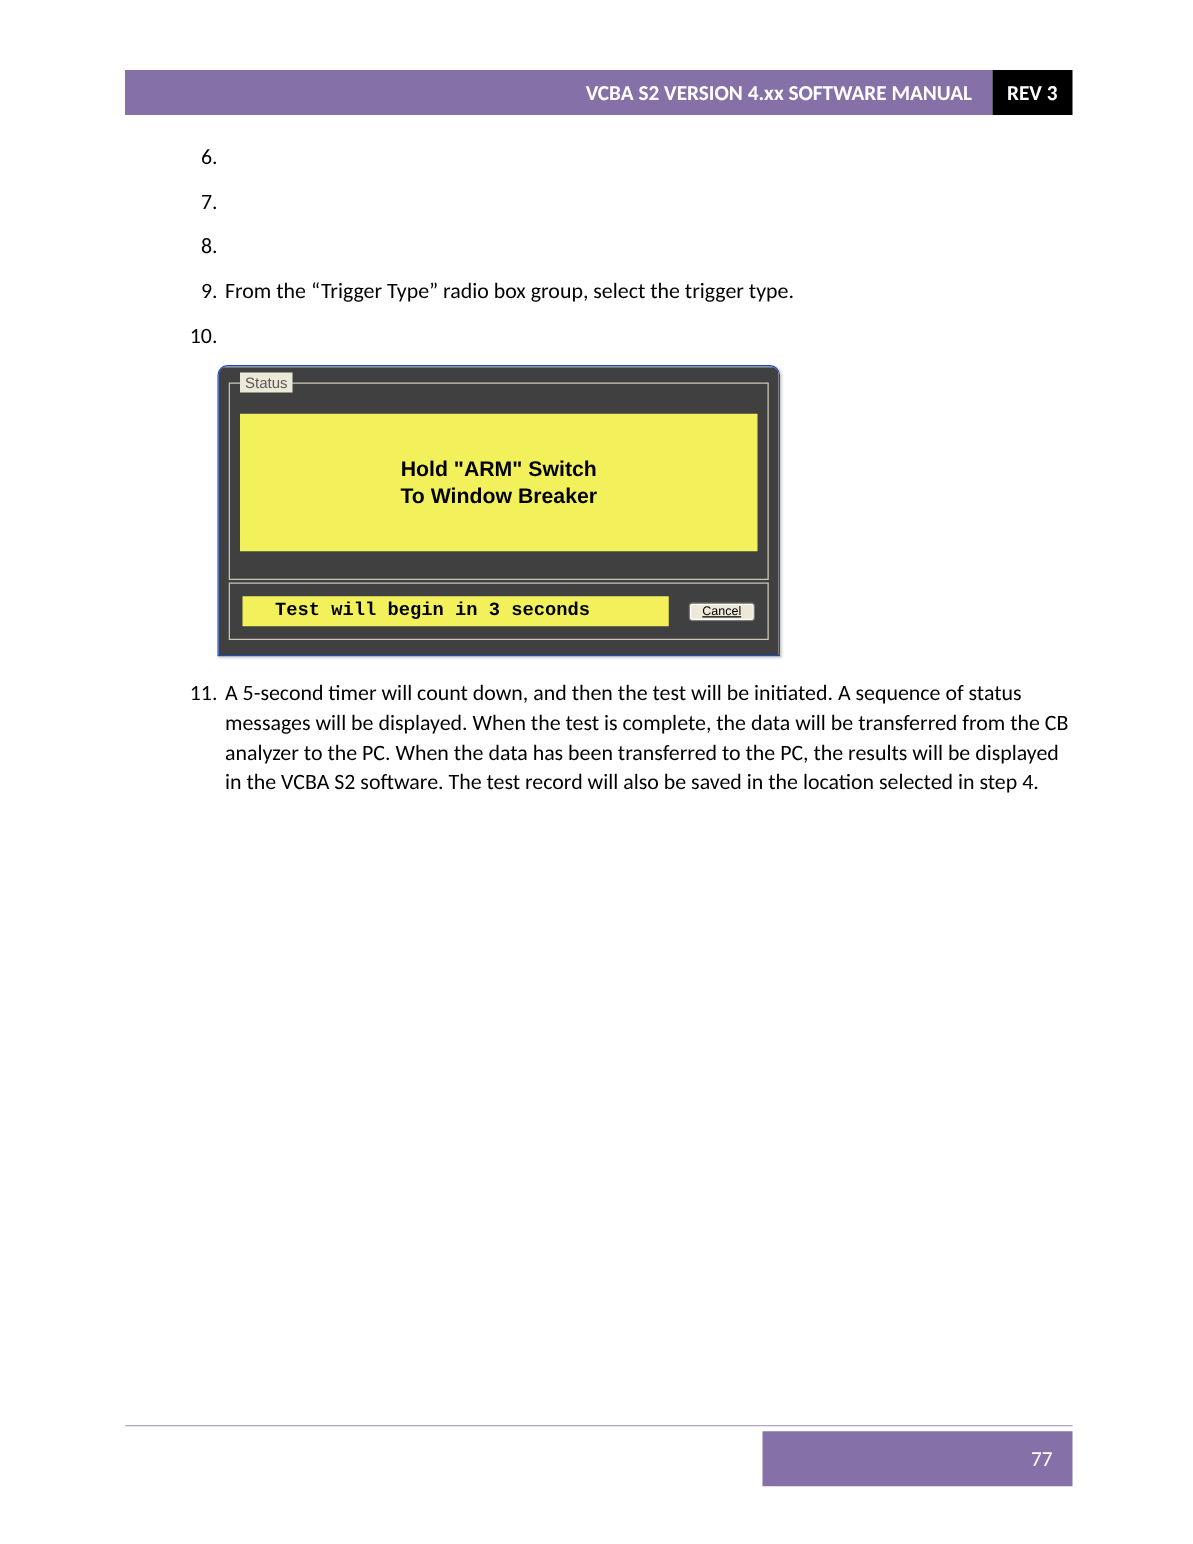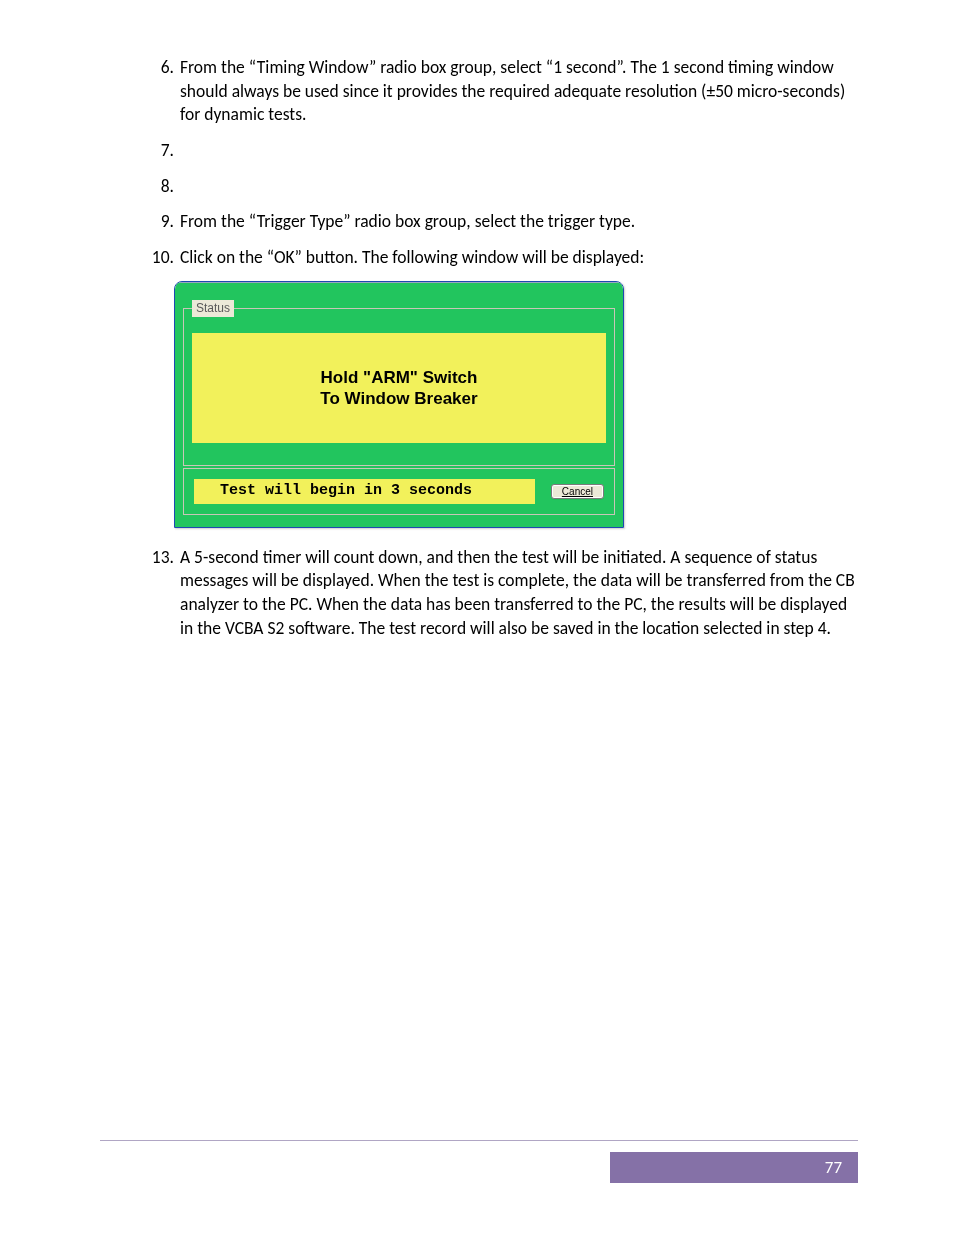--- a/index.html
+++ b/index.html
@@ -74,22 +74,22 @@
   }
   .titlebar {
     background: linear-gradient(to bottom, #3b8cff 0%, #1254e7 50%, #0f41c9 51%, #2a6ff0 100%);
     color: #fff;
     font-size: 13px;
     font-weight: bold;
     padding: 5px 10px 5px 10px;
     letter-spacing: .2px;
   }
   .dialog-body {
-    background: #22c55e;
-    padding: 19px 6px 10px 6px;
+    background: #404040;
+    padding: 6px 6px 10px 6px;
     border-top: 1px solid #9aa6c2;
   }
   .status-fieldset {
     border: 1px solid #c9c6b8;
     position: relative;
     margin: 6px 2px 2px 2px;
     padding: 20px 4px 10px 4px;
   }
   .status-legend {
     position: absolute;
@@ -154,58 +154,60 @@
     right: 96px;
     bottom: 50px;
     height: 36px;
     display: flex;
     justify-content: flex-end;
     align-items: center;
   }
   .footer-block {
     background: #8571a7;
     width: 232px;
-    height: 31px;
+    height: 44px;
     display: flex;
     align-items: center;
     justify-content: flex-end;
     padding-right: 16px;
     color: #fff;
     font-size: 17px;
   }
 </style>
 </head>
 <body>
 
 <div class="page">
 
+  <div class="header-bar">
+    <div class="header-left">VCBA S2 VERSION 4.xx SOFTWARE MANUAL</div>
+    <div class="header-right">REV 3</div>
+  </div>
 
   <div class="content">
 
     <div class="step">
       <div class="step-num">6.</div>
-      <div class="step-text">From the “Timing Window” radio box group, select “1 second”. The 1 second timing window should always be used since it provides the required adequate resolution (±50 micro-seconds) for dynamic tests.</div>
     </div>
 
     <div class="step">
       <div class="step-num">7.</div>
     </div>
 
     <div class="step">
       <div class="step-num">8.</div>
     </div>
 
     <div class="step">
       <div class="step-num">9.</div>
       <div class="step-text">From the “Trigger Type” radio box group, select the trigger type.</div>
     </div>
 
     <div class="step">
       <div class="step-num">10.</div>
-      <div class="step-text">Click on the “OK” button. The following window will be displayed:</div>
     </div>
 
     <div class="dialog-wrap">
       <div class="dialog">
         <div class="dialog-body">
           <div class="status-fieldset">
             <div class="status-legend">Status</div>
             <div class="yellow-msg">
               <div>Hold "ARM" Switch</div>
               <div>To Window Breaker</div>
@@ -213,21 +215,21 @@
           </div>
           <div class="bottom-fieldset">
             <div class="yellow-inline">Test will begin in 3 seconds</div>
             <button class="cancel-btn">Cancel</button>
           </div>
         </div>
       </div>
     </div>
 
     <div class="step">
-      <div class="step-num">13.</div>
+      <div class="step-num">11.</div>
       <div class="step-text">A 5-second timer will count down, and then the test will be initiated. A sequence of status messages will be displayed. When the test is complete, the data will be transferred from the CB analyzer to the PC. When the data has been transferred to the PC, the results will be displayed in the VCBA S2 software. The test record will also be saved in the location selected in step 4.</div>
     </div>
 
   </div>
 
   <div class="footer-line"></div>
   <div class="footer-bar">
     <div class="footer-block">
       <span>77</span>
     </div>

